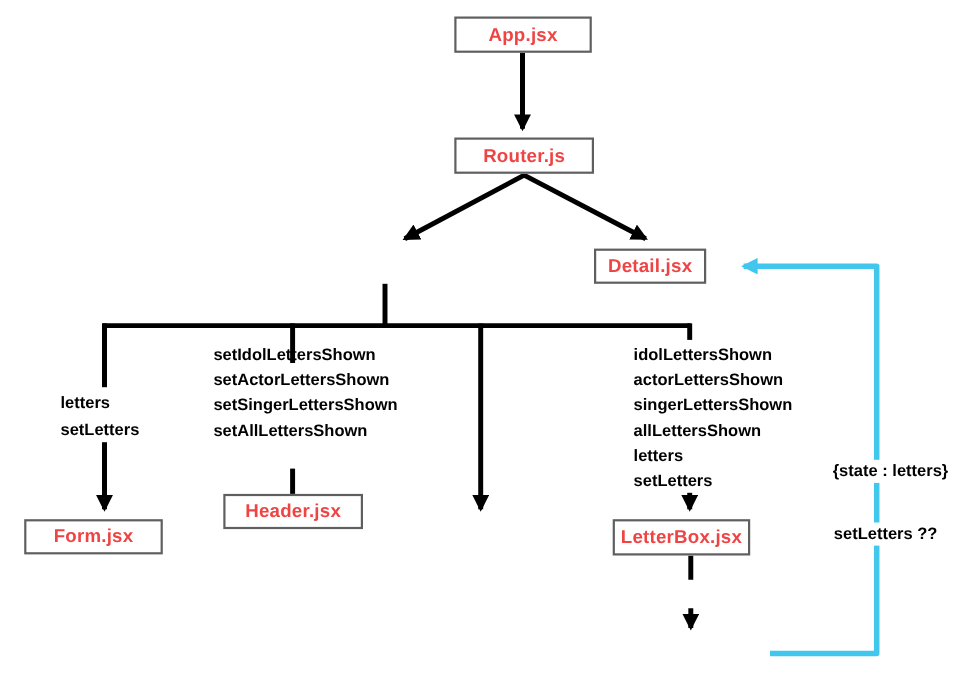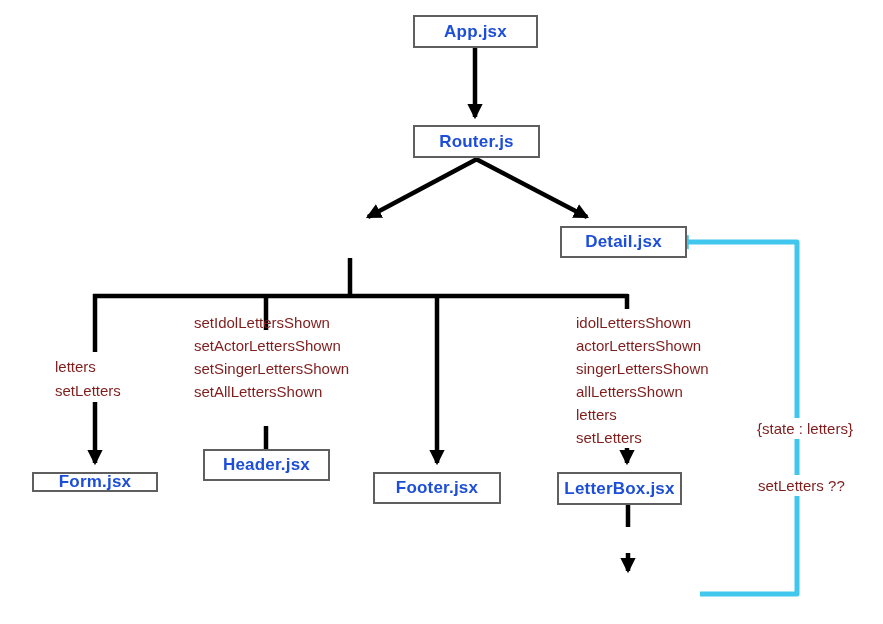--- a/index.html
+++ b/index.html
@@ -12,27 +12,28 @@
   }
   .connector-layer{
     position:absolute;left:0;top:0;z-index:1;
   }
   .node{
     position:absolute;z-index:2;
     box-sizing:border-box;
     background:#ffffff;
     border:2px solid #5f5f5f;
     display:flex;align-items:center;justify-content:center;
-    font-weight:bold;font-size:17px;color:#1d4ed8;
+    font-weight:bold;font-size:17px;color:#ef4444;
     letter-spacing:0.2px;
   }
   .edge-label{
     position:absolute;z-index:3;
-    font-size:15px;line-height:23px;color:#7f1d1d;
+    font-size:15px;line-height:23px;color:#000000;
     white-space:pre-line;
+    font-weight:bold;
   }
   .edge-label.on-line{
     background:#ffffff;
     padding:2px 4px;
     line-height:17px;
   }
   .lh24{line-height:24px;}
 </style>
 </head>
 <body>
@@ -73,27 +74,26 @@
     </g>
 
     <polyline points="700,594 797,594 797,242 676,242" stroke="#41c7ed" stroke-width="5" fill="none" stroke-linejoin="round" marker-end="url(#mc)"></polyline>
   </svg>
 
   <div class="node" style="left:413px;top:15px;width:125px;height:33px">App.jsx</div>
 
   <div class="node" style="left:413px;top:125px;width:127px;height:33px">Router.js</div>
 
 
-  <div class="node" style="left:560px;top:226px;width:127px;height:32px">Detail.jsx</div>
+  <div class="node" style="left:540px;top:226px;width:102px;height:32px">Detail.jsx</div>
 
-  <div class="node" style="left:32px;top:472px;width:126px;height:20px">Form.jsx</div>
+  <div class="node" style="left:22px;top:472px;width:126px;height:32px">Form.jsx</div>
 
   <div class="node" style="left:203px;top:449px;width:127px;height:32px">Header.jsx</div>
 
-  <div class="node" style="left:373px;top:472px;width:128px;height:32px">Footer.jsx</div>
 
   <div class="node" style="left:557px;top:472px;width:125px;height:33px">LetterBox.jsx</div>
 
 
   <div class="edge-label lh24" style="left:55px;top:355px">letters
 setLetters</div>
 
   <div class="edge-label" style="left:194px;top:311px">setIdolLettersShown
 setActorLettersShown
 setSingerLettersShown

